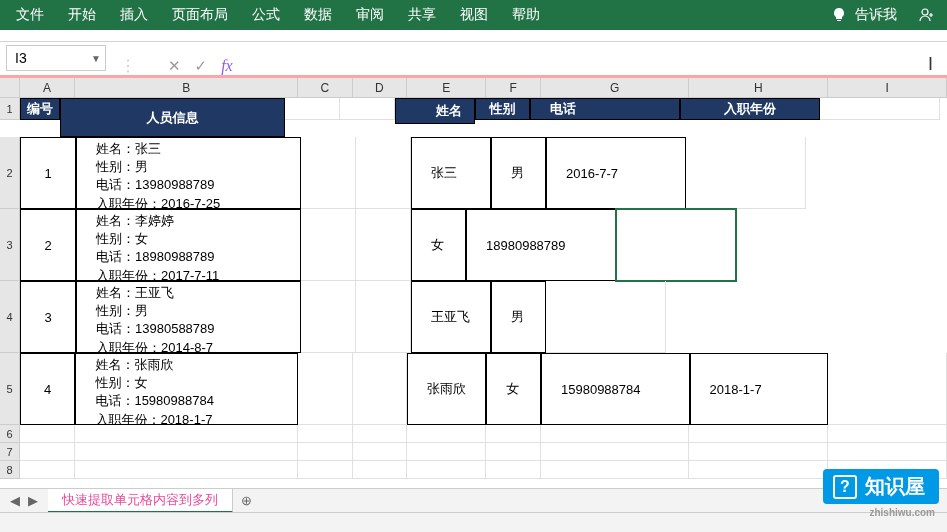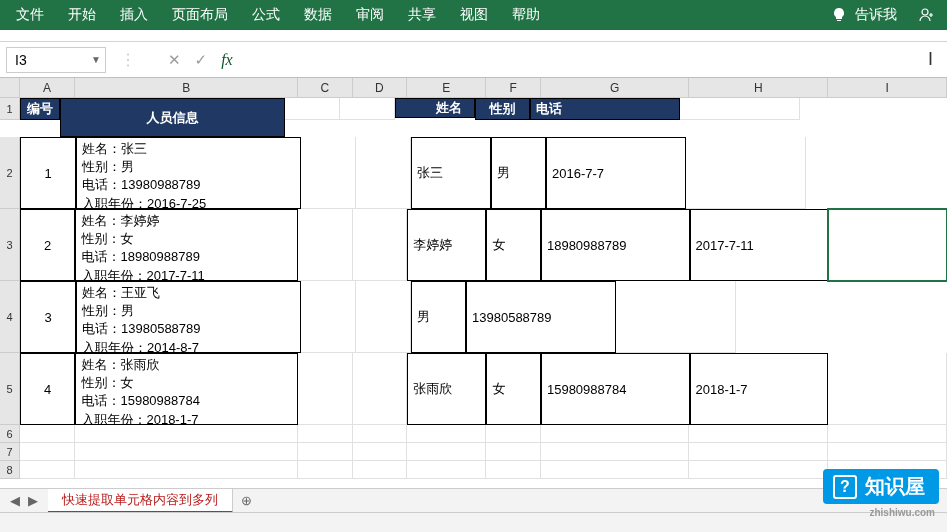--- a/index.html
+++ b/index.html
@@ -8,53 +8,53 @@
 
 .ribbon { background: #217346; height: 30px; display: flex; align-items: center; padding: 0 4px; color: #fff; font-size: 14px; }
 .ribbon-item { padding: 4px 12px; cursor: pointer; }
 .ribbon-right { margin-left: auto; display: flex; align-items: center; gap: 8px; padding-right: 8px; }
 .bulb-icon, .user-icon { width: 16px; height: 16px; }
 
 
 .ribbon-spacer { height: 12px; background: #fff; border-bottom: 1px solid #d4d4d4; }
 
 
-.formula-row { display: flex; align-items: center; height: 36px; border-bottom: 1px solid #fca5a5; background: #fff; }
+.formula-row { display: flex; align-items: flex-end; height: 36px; border-bottom: 3px solid #fca5a5; background: #fff; }
 .name-box { width: 100px; border: 1px solid #ccc; margin: 4px 6px; height: 26px; display: flex; align-items: center; padding: 0 8px; font-size: 14px; position: relative; }
 .name-box-dd { position: absolute; right: 4px; font-size: 10px; color: #666; }
 .fx-icons { margin-left: 24px; display: flex; align-items: center; gap: 14px; color: #9a9a9a; font-size: 15px; }
-.fx-label { font-style: italic; font-family: serif; font-size: 16px; color: #14532d; }
+.fx-label { font-style: italic; font-family: serif; font-size: 16px; color: #8b5cf6; }
 .formula-input { flex: 1; margin-left: 18px; height: 26px; border: none; outline: none; font-size: 14px; }
 .cursor-glyph { margin-right: 14px; font-size: 18px; color: #333; }
 
 
 .grid-area { position: relative; }
 .col-headers { display: flex; height: 20px; background: #e6e6e6; font-size: 12px; color: #333; }
 .corner-box { width: 20px; border-right: 1px solid #ccc; border-bottom: 1px solid #ccc; background: #e6e6e6; }
 .col-h { border-right: 1px solid #ccc; border-bottom: 1px solid #ccc; display: flex; align-items: center; justify-content: center; background: #e6e6e6; }
 
 .body-row { display: flex; }
 .row-h { width: 20px; min-width: 20px; background: #e6e6e6; border-right: 1px solid #ccc; border-bottom: 1px solid #ccc; font-size: 11px; color: #333; display: flex; align-items: center; justify-content: center; }
 .cell { border-right: 1px solid #e0e0e0; border-bottom: 1px solid #e0e0e0; font-size: 13px; display: flex; align-items: center; overflow: hidden; }
 
 
 .hdr { background: #1f3864; color: #fff; font-weight: bold; justify-content: center; border: 1px solid #000; }
 .bordered { border: 1px solid #000 !important; }
 .center { justify-content: center; }
-.padl { padding-left: 5px; }
+.padl { padding-left: 19px; }
 .multiline { white-space: pre-line; line-height: 1.4; align-items: flex-start; padding-top: 2px; }
 
 
 .selected { outline: 2px solid #217346; outline-offset: -1px; }
 
 
 .sheet-bar { position: absolute; bottom: 20px; left: 0; right: 0; height: 24px; background: #f3f3f3; border-top: 1px solid #ccc; display: flex; align-items: center; font-size: 13px; }
 .nav-arrows { padding: 0 10px; color: #666; display: flex; gap: 8px; }
 .sheet-tab { padding: 2px 14px; border-right: 1px solid #ccc; }
-.sheet-tab.active { background: #fff; color: #b91c1c; border-bottom: 2px solid #217346; }
+.sheet-tab.active { background: #fff; color: #ec4899; border-bottom: 2px solid #217346; }
 .add-sheet { padding: 0 8px; color: #666; }
 
 
 .status-bar { position: absolute; bottom: 0; left: 0; right: 0; height: 20px; background: #f3f3f3; border-top: 1px solid #ccc; }
 
 
 .watermark { position: absolute; right: 8px; bottom: 28px; background: #0099e5; color: #fff; font-size: 20px; font-weight: bold; padding: 4px 14px 4px 10px; border-radius: 4px; display: flex; align-items: center; gap: 8px; }
 .watermark .q { border: 2px solid #fff; width: 24px; height: 24px; display: flex; align-items: center; justify-content: center; border-radius: 3px; font-size: 16px; }
 .watermark .url { position: absolute; right: 4px; bottom: -14px; font-size: 10px; color: #999; background: transparent; }
 </style>
@@ -116,23 +116,24 @@
       <div class="col-h" style="width: 140px;">H</div>
       <div class="col-h" style="width: 120px;">I</div>
     </div>
 
 <div class="body-row">
       <div class="row-h" style="height: 22px;">1</div>
       <div class="cell hdr bordered" style="width: 40px; height: 22px;">编号</div>
       <div class="cell hdr bordered" style="width: 225px; height: 39px;">人员信息</div>
       <div class="cell " style="width: 55px; height: 22px;"></div>
       <div class="cell " style="width: 55px; height: 22px;"></div>
-      <div class="cell hdr bordered" style="width: 80px; height: 20px; padding-left: 28px;">姓名</div>
+      <div class="cell hdr bordered" style="width: 80px; height: 26px; padding-left: 28px;">姓名</div>
       <div class="cell hdr bordered" style="width: 55px; height: 22px;">性别</div>
       <div class="cell hdr bordered padl" style="width: 150px; height: 22px; justify-content: flex-start;">电话</div>
+      <div class="cell hdr bordered" style="width: 140px; height: 22px;">入职年份</div>
       <div class="cell " style="width: 120px; height: 22px;"></div>
     </div>
     <div class="body-row">
       <div class="row-h" style="height: 72px;">2</div>
       <div class="cell bordered center" style="width: 56px; height: 72px;">1</div>
       <div class="cell bordered multiline padl" style="width: 225px; height: 72px;">姓名：张三
 性别：男
 电话：13980988789
 入职年份：2016-7-25</div>
       <div class="cell " style="width: 55px; height: 72px;"></div>
@@ -144,37 +145,35 @@
     </div>
     <div class="body-row">
       <div class="row-h" style="height: 72px;">3</div>
       <div class="cell bordered center" style="width: 56px; height: 72px;">2</div>
       <div class="cell bordered multiline padl" style="width: 225px; height: 72px;">姓名：李婷婷
 性别：女
 电话：18980988789
 入职年份：2017-7-11</div>
       <div class="cell " style="width: 55px; height: 72px;"></div>
       <div class="cell " style="width: 55px; height: 72px;"></div>
-      <div class="cell bordered padl" style="width: 80px; height: 72px;">李婷婷</div>
       <div class="cell bordered padl" style="width: 55px; height: 72px;">女</div>
       <div class="cell bordered padl" style="width: 150px; height: 72px;">18980988789</div>
-      <div class="cell bordered padl" style="width: 140px; height: 72px;">2017-7-11</div>
       <div class="cell selected" style="width: 120px; height: 72px;"></div>
     </div>
     <div class="body-row">
       <div class="row-h" style="height: 72px;">4</div>
       <div class="cell bordered center" style="width: 56px; height: 72px;">3</div>
       <div class="cell bordered multiline padl" style="width: 225px; height: 72px;">姓名：王亚飞
 性别：男
 电话：13980588789
 入职年份：2014-8-7</div>
       <div class="cell " style="width: 55px; height: 72px;"></div>
       <div class="cell " style="width: 55px; height: 72px;"></div>
+      <div class="cell bordered padl" style="width: 80px; height: 72px;">王亚飞</div>
       <div class="cell bordered padl" style="width: 55px; height: 72px;">男</div>
-      <div class="cell bordered padl" style="width: 150px; height: 72px;">13980588789</div>
       <div class="cell " style="width: 120px; height: 72px;"></div>
     </div>
     <div class="body-row">
       <div class="row-h" style="height: 72px;">5</div>
       <div class="cell bordered center" style="width: 56px; height: 72px;">4</div>
       <div class="cell bordered multiline padl" style="width: 225px; height: 72px;">姓名：张雨欣
 性别：女
 电话：15980988784
 入职年份：2018-1-7</div>
       <div class="cell " style="width: 55px; height: 72px;"></div>

